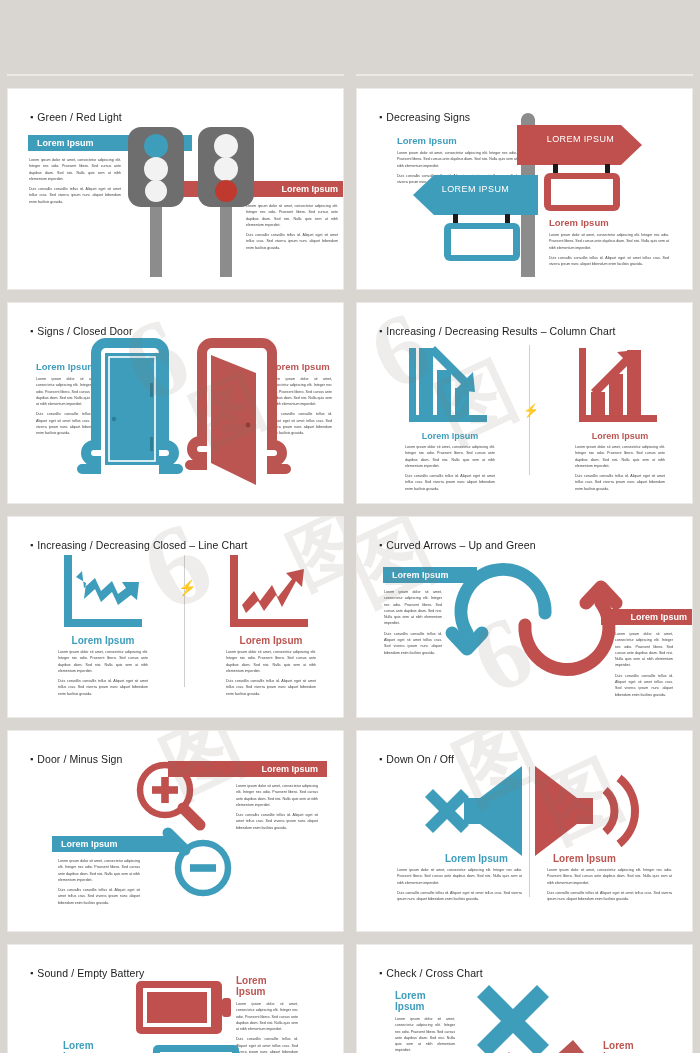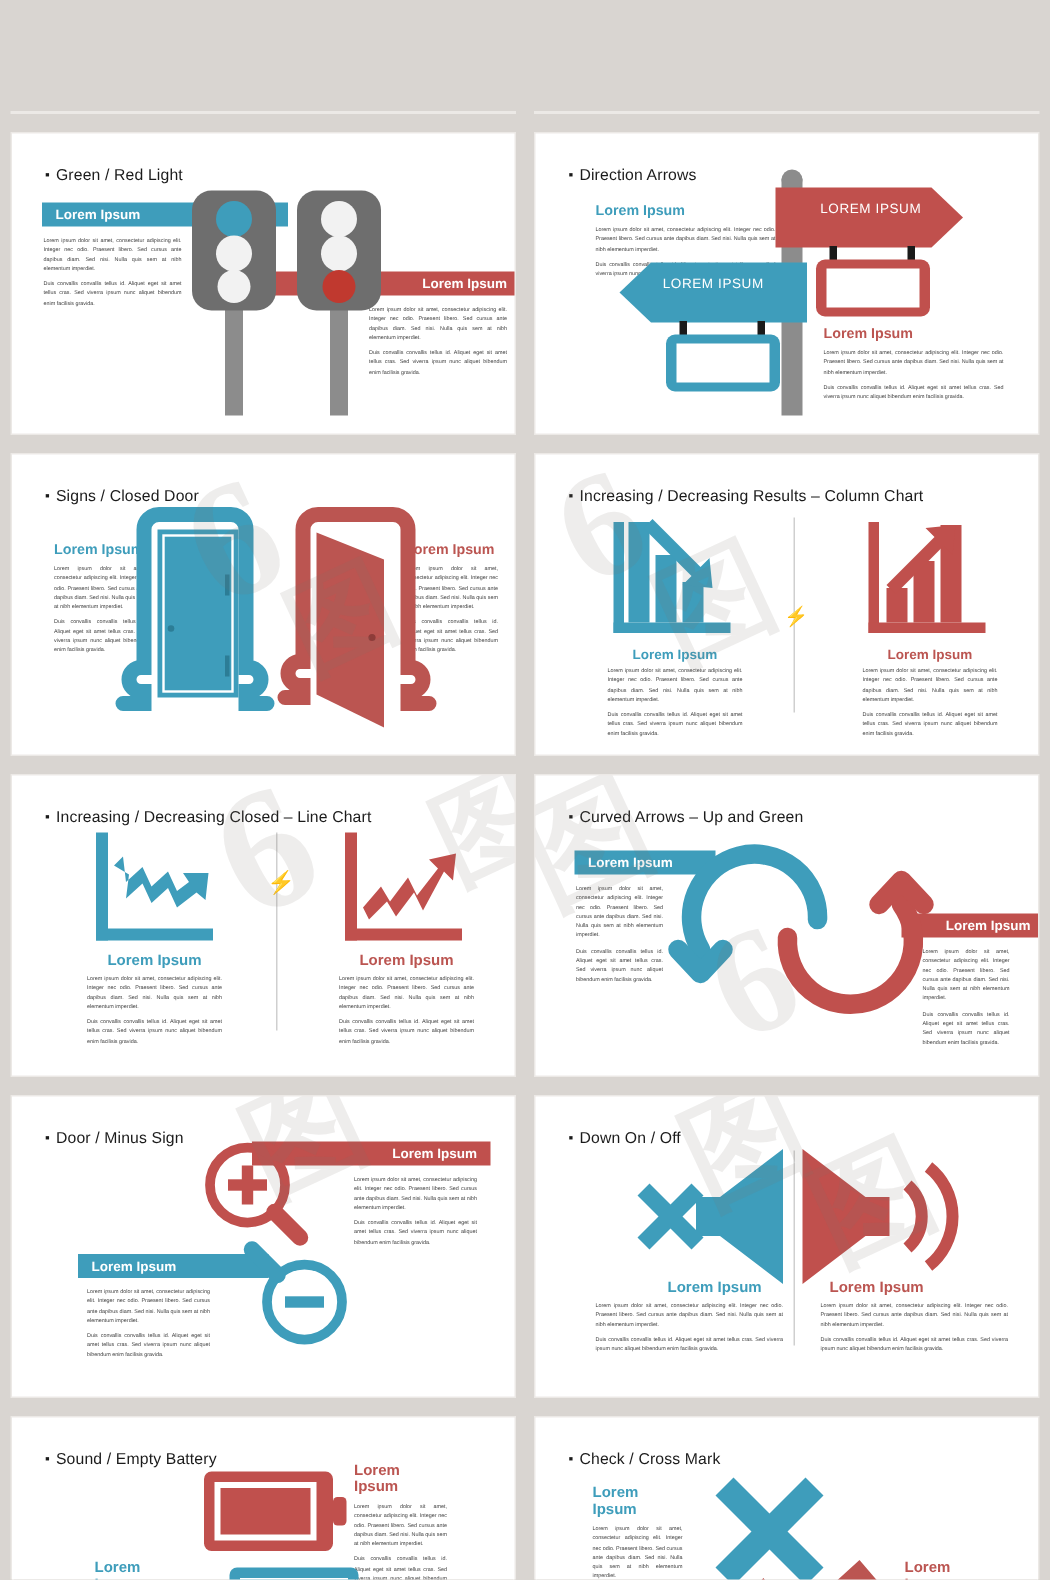--- a/index.html
+++ b/index.html
@@ -122,21 +122,21 @@
     <svg width="60" height="150" viewBox="0 0 60 150" style="position:absolute;left:188px;top:38px;">
       <rect x="24" y="72" width="12" height="78" fill="#8c8c8c"></rect>
       <rect x="2" y="0" width="56" height="80" rx="13" fill="#6e6e6e"></rect>
       <circle cx="30" cy="19" r="12" fill="#f2f2f2"></circle>
       <circle cx="30" cy="42" r="12" fill="#f2f2f2"></circle>
       <circle cx="30" cy="64" r="11" fill="#c0392f"></circle>
     </svg>
   </div>
 
   <div class="slide">
-    <div class="title"><span class="bullet">▪</span><span>Direction Arrows</span></div>
+    <div class="title"><span class="bullet">▪</span><span>Decreasing Signs</span></div>
 
     <div style="position:absolute;left:40px;top:46px;width:120px;">
       <div class="h-blue" style="margin-bottom:4px;">Lorem Ipsum</div>
       <div class="body">
         <p>Lorem ipsum dolor sit amet, consectetur adipiscing elit. Integer nec odio. Praesent libero. Sed cursus ante dapibus diam. Sed nisi. Nulla quis sem at nibh elementum imperdiet.</p>
         <p>Duis convallis convallis tellus id. Aliquet eget sit amet tellus cras. Sed viverra ipsum nunc aliquet bibendum enim facilisis gravida.</p>
       </div>
     </div>
 
     <div style="position:absolute;left:192px;top:128px;width:120px;">
@@ -408,21 +408,21 @@
 
     <svg width="95" height="56" viewBox="0 0 95 56" style="position:absolute;left:136px;top:100px;">
       <rect x="9" y="0" width="86" height="53" rx="5" fill="#3e9dbb"></rect>
       <rect x="0" y="17" width="10" height="19" rx="3" fill="#3e9dbb"></rect>
       <rect x="16" y="7" width="72" height="39" fill="#fff"></rect>
       <rect x="74" y="11" width="9" height="31" fill="#3e9dbb"></rect>
     </svg>
   </div>
 
   <div class="slide">
-    <div class="title"><span class="bullet">▪</span><span>Check / Cross Mark</span></div>
+    <div class="title"><span class="bullet">▪</span><span>Check / Cross Chart</span></div>
 
     <div style="position:absolute;left:38px;top:45px;width:60px;">
       <div class="h-blue" style="margin-bottom:4px;font-size:10px;">Lorem Ipsum</div>
       <div class="body">
         <p>Lorem ipsum dolor sit amet, consectetur adipiscing elit. Integer nec odio. Praesent libero. Sed cursus ante dapibus diam. Sed nisi. Nulla quis sem at nibh elementum imperdiet.</p>
 
       </div>
     </div>
 
     <div style="position:absolute;left:246px;top:95px;width:60px;">

